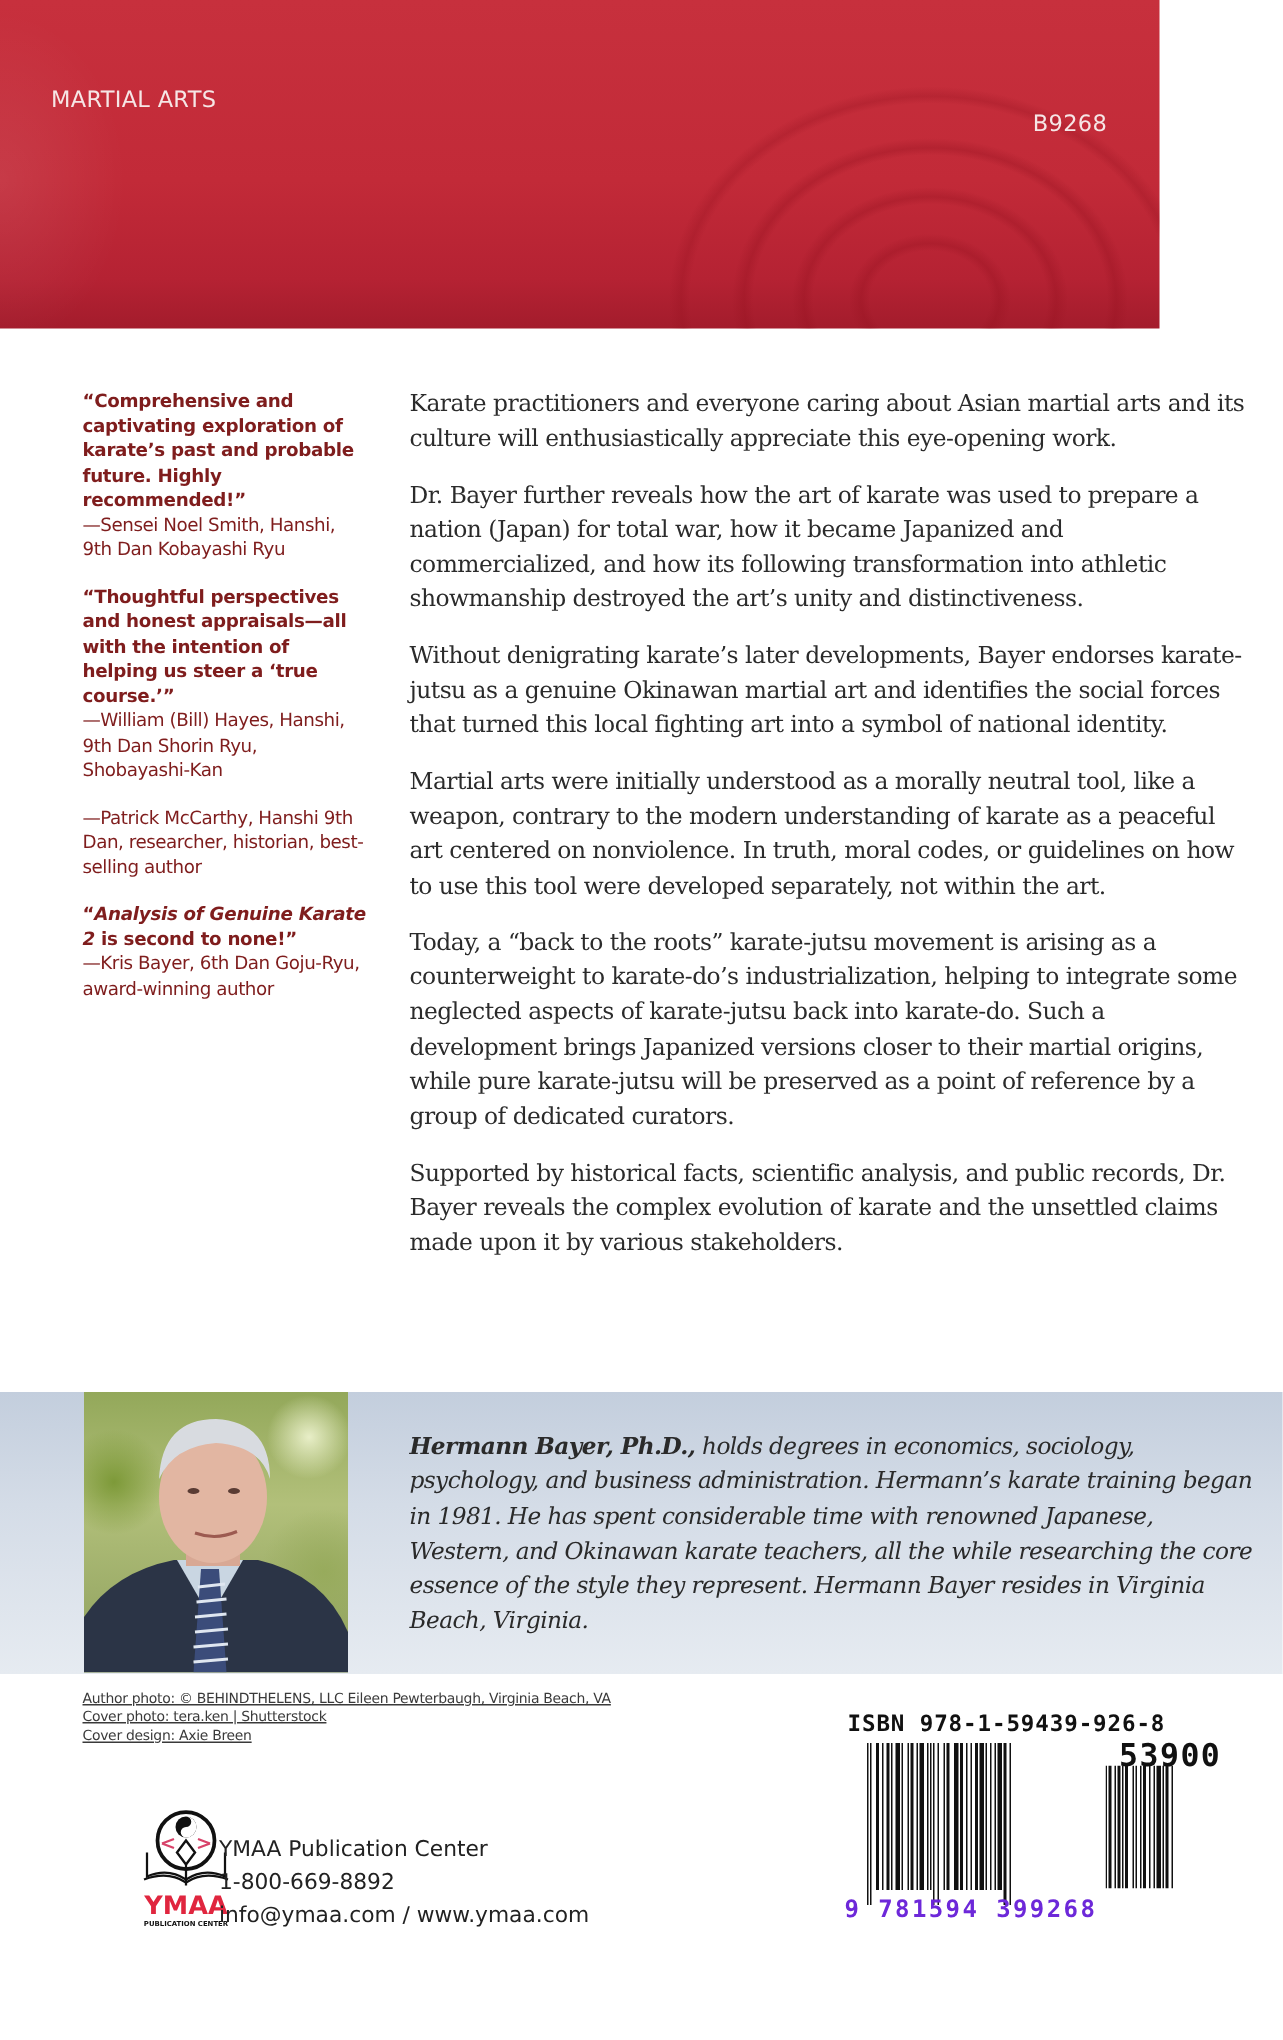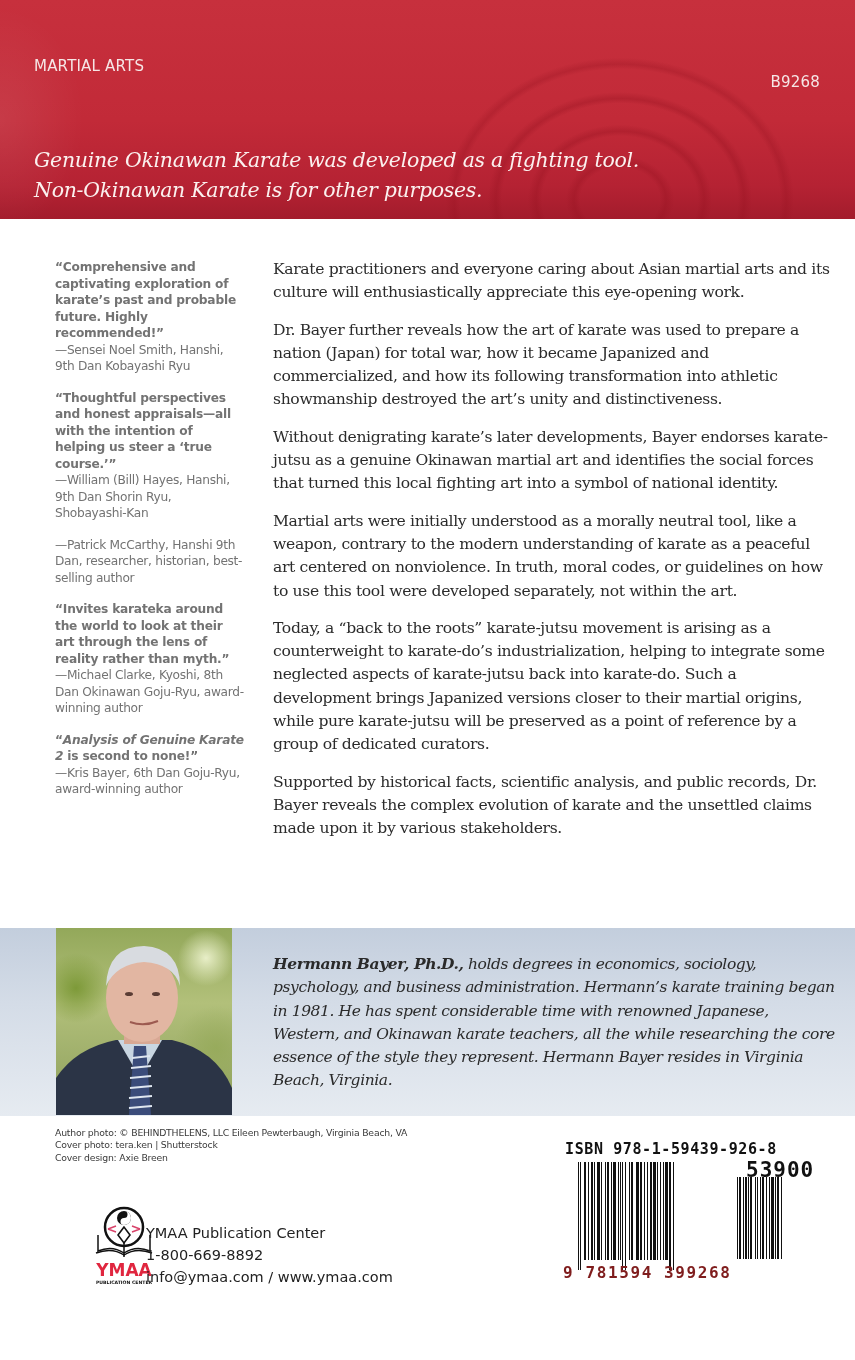--- a/index.html
+++ b/index.html
@@ -3,21 +3,21 @@
 <meta charset="utf-8">
 <style>
   html, body { margin: 0; padding: 0; }
   body {
     width: 855px; height: 1360px; position: relative; overflow: hidden;
     background: #ffffff;
     font-family: "DejaVu Serif", serif;
   }
   
   .header {
-    position: absolute; left: 0; top: 0; width: 855px; height: 219px;
+    position: absolute; left: 0; top: 0; width: 773px; height: 219px;
     background:
       radial-gradient(ellipse 220px 180px at 620px 200px, rgba(160,20,35,0.0) 0, rgba(160,20,35,0.0) 40px, rgba(150,18,32,0.35) 46px, rgba(150,18,32,0.0) 54px, rgba(150,18,32,0.0) 78px, rgba(150,18,32,0.35) 84px, rgba(150,18,32,0.0) 92px, rgba(150,18,32,0.0) 118px, rgba(150,18,32,0.35) 124px, rgba(150,18,32,0.0) 132px, rgba(150,18,32,0.0) 160px, rgba(150,18,32,0.30) 166px, rgba(150,18,32,0.0) 174px),
       radial-gradient(ellipse 120px 160px at 0px 120px, rgba(255,255,255,0.08), rgba(255,255,255,0) 70%),
       linear-gradient(180deg, #c7303d 0%, #c22a38 55%, #b52233 85%, #a31c2c 100%);
   }
   .header-label {
     position: absolute; top: 57px;
     font-family: "DejaVu Sans", sans-serif; font-size: 15px; color: #f6e6e6;
     letter-spacing: 0.2px;
   }
@@ -28,21 +28,21 @@
     font-family: "DejaVu Serif", serif; font-style: italic;
     font-size: 20.5px; line-height: 30px; color: #fbf1ef;
     letter-spacing: -0.3px;
   }
   .tagline div { white-space: nowrap; }
 
   
   .blurbs {
     position: absolute; left: 55px; top: 259px; width: 190px;
     font-family: "DejaVu Sans", sans-serif; font-size: 12.2px; line-height: 16.5px;
-    color: #737373;
+    color: #7f1d1d;
   }
   .blurb { margin-bottom: 15px; }
   .blurb .quote { font-weight: bold; letter-spacing: -0.2px; }
   .blurb .quote i { font-style: italic; }
   .blurb .attrib { font-weight: normal; letter-spacing: -0.3px; }
 
   
   .desc {
     position: absolute; left: 273px; top: 258px; width: 560px;
     font-family: "DejaVu Serif", serif; font-size: 15.6px; line-height: 23.3px;
@@ -68,21 +68,21 @@
     position: absolute; left: 273px; top: 952px; width: 565px;
     font-family: "DejaVu Serif", serif; font-size: 15.5px; line-height: 23.3px;
     color: #2a2a2a; letter-spacing: -0.4px; font-style: italic;
   }
   .author-bio b { font-weight: bold; }
 
   
   .credits {
     position: absolute; left: 55px; top: 1127px; width: 420px;
     font-family: "DejaVu Sans", sans-serif; font-size: 9.3px; line-height: 12.4px;
-    color: #3a3a3a; letter-spacing: -0.2px;
+    color: #3a3a3a; letter-spacing: -0.2px; text-decoration: underline;
   }
 
   
   .pub-logo { position: absolute; left: 58px; top: 1205px; width: 60px; height: 82px; margin-left: 36px; }
   .pub-info {
     position: absolute; left: 146px; top: 1222px;
     font-family: "DejaVu Sans", sans-serif; font-size: 14.5px; line-height: 22px;
     color: #222;
   }
 
@@ -91,52 +91,44 @@
   .isbn-text {
     position: absolute; left: 565px; top: 1140px;
     font-family: "DejaVu Sans Mono", monospace; font-size: 15px; letter-spacing: 0.6px; color:#111; font-weight: bold;
   }
   .price-code {
     position: absolute; left: 746px; top: 1158px;
     font-family: "DejaVu Sans Mono", monospace; font-size: 21px; font-weight: bold; letter-spacing: 1px; color:#111;
   }
   .ean-text {
     position: absolute; left: 563px; top: 1263px;
-    font-family: "DejaVu Sans Mono", monospace; font-size: 16px; font-weight: bold; letter-spacing: 1.6px; color:#7f1d1d;
+    font-family: "DejaVu Sans Mono", monospace; font-size: 16px; font-weight: bold; letter-spacing: 1.6px; color:#6d28d9;
   }
   svg.bars { position: absolute; left: 578px; top: 1162px; }
   svg.bars2 { position: absolute; left: 737px; top: 1177px; }
 </style>
 </head>
 <body>
 
 <div class="header">
   <span class="header-label category">MARTIAL ARTS</span>
   <span class="header-label code">B9268</span>
-  <div class="tagline">
-    <div>Genuine Okinawan Karate was developed as a fighting tool.</div>
-    <div>Non-Okinawan Karate is for other purposes.</div>
-  </div>
 </div>
 
 <div class="blurbs">
   <div class="blurb">
     <div class="quote">“Comprehensive and captivating exploration of karate’s past and probable future. Highly recommended!”</div>
     <div class="attrib">—Sensei Noel Smith, Hanshi, 9th Dan Kobayashi Ryu</div>
   </div>
   <div class="blurb">
     <div class="quote">“Thoughtful perspectives and honest appraisals—all with the intention of helping us steer a ‘true course.’”</div>
     <div class="attrib">—William (Bill) Hayes, Hanshi, 9th Dan Shorin Ryu, Shobayashi-Kan</div>
   </div>
   <div class="blurb">
     <div class="attrib">—Patrick McCarthy, Hanshi 9th Dan, researcher, historian, best-selling author</div>
-  </div>
-  <div class="blurb">
-    <div class="quote">“Invites karateka around the world to look at their art through the lens of reality rather than myth.”</div>
-    <div class="attrib">—Michael Clarke, Kyoshi, 8th Dan Okinawan Goju-Ryu, award-winning author</div>
   </div>
   <div class="blurb">
     <div class="quote"><span>“</span><i>Analysis of Genuine Karate 2</i><span> is second to none!”</span></div>
     <div class="attrib">—Kris Bayer, 6th Dan Goju-Ryu, award-winning author</div>
   </div>
 </div>
 
 <div class="desc">
   <p>Karate practitioners and everyone caring about Asian martial arts and its culture will enthusiastically appreciate this eye-opening work.</p>
   <p>Dr. Bayer further reveals how the art of karate was used to prepare a nation (Japan) for total war, how it became Japanized and commercialized, and how its following transformation into athletic showmanship destroyed the art’s unity and distinctiveness.</p>

